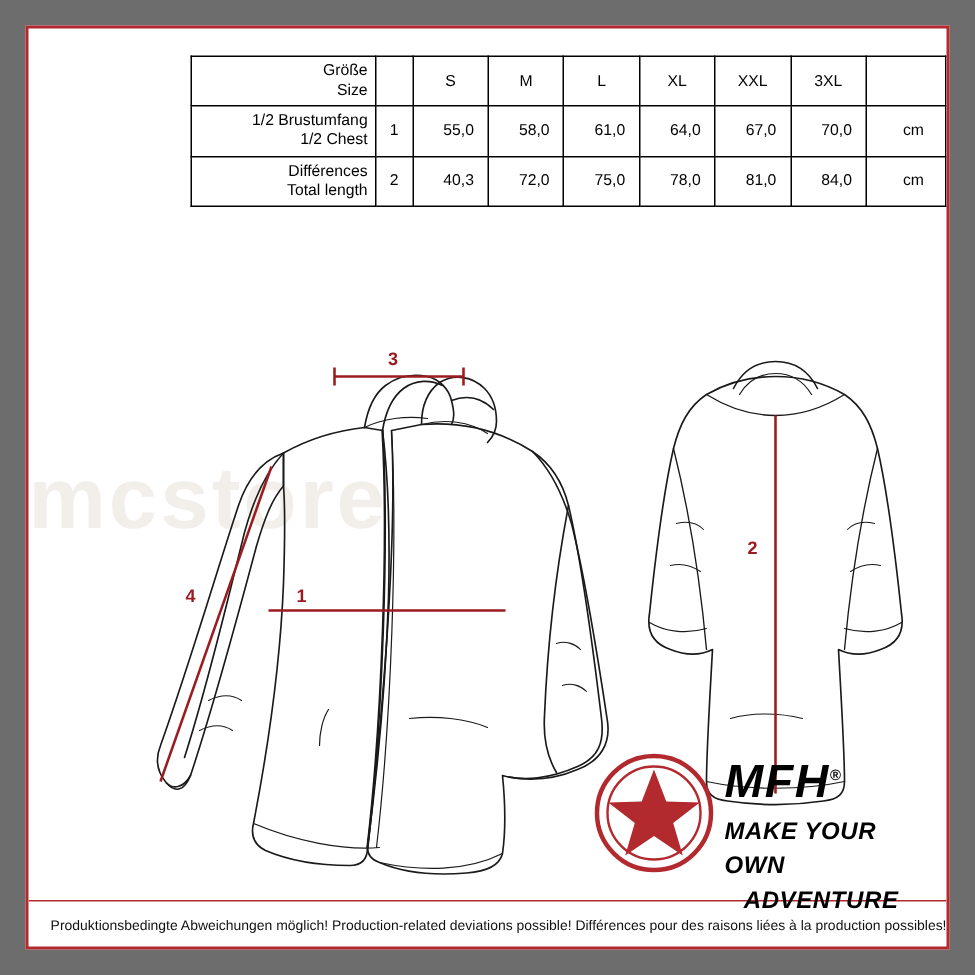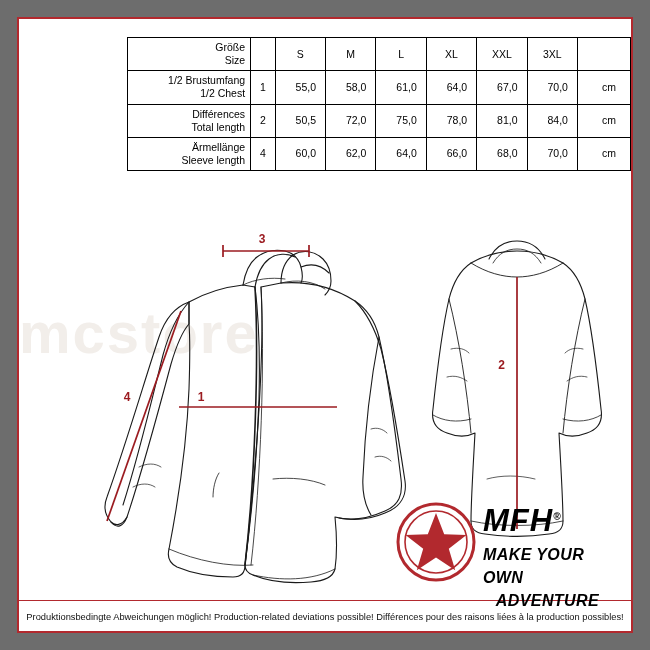--- a/index.html
+++ b/index.html
@@ -130,21 +130,21 @@
     bottom: 30px;
     height: 1px;
     background: #b2292e;
     z-index: 3;
   }
   .footer-note {
     position: absolute;
     left: 0;
     right: 0;
     bottom: 9px;
-    text-align: center;
+    text-align: right;
     font-size: 9.3px;
     color: #111;
     z-index: 3;
   }
 </style>
 </head>
 <body>
 
 <div class="frame">
   <div class="sheet">
@@ -182,44 +182,30 @@
           <td class="val">70,0</td>
           <td class="unit">cm</td>
         </tr>
 
         <tr>
           <td class="lbl">
             <div>Différences</div>
             <div>Total length</div>
           </td>
           <td class="idx">2</td>
-          <td class="val">50,5</td>
+          <td class="val">40,3</td>
           <td class="val">72,0</td>
           <td class="val">75,0</td>
           <td class="val">78,0</td>
           <td class="val">81,0</td>
           <td class="val">84,0</td>
           <td class="unit">cm</td>
         </tr>
 
 
-        <tr>
-          <td class="lbl">
-            <div>Ärmellänge</div>
-            <div>Sleeve length</div>
-          </td>
-          <td class="idx">4</td>
-          <td class="val">60,0</td>
-          <td class="val">62,0</td>
-          <td class="val">64,0</td>
-          <td class="val">66,0</td>
-          <td class="val">68,0</td>
-          <td class="val">70,0</td>
-          <td class="unit">cm</td>
-        </tr>
       </tbody>
     </table>
 
     <div class="drawing">
       <svg width="616" height="370" viewBox="0 0 616 370" xmlns="http://www.w3.org/2000/svg">
         <g fill="none" stroke="#1a1a1a" stroke-width="1.1" stroke-linejoin="round" stroke-linecap="round">
 
           <path d="M170 95 C 162 104 157 118 152 135 C 140 180 124 240 108 288
                    C 104 298 98 300 92 293
                    C 86 286 84 278 88 268

